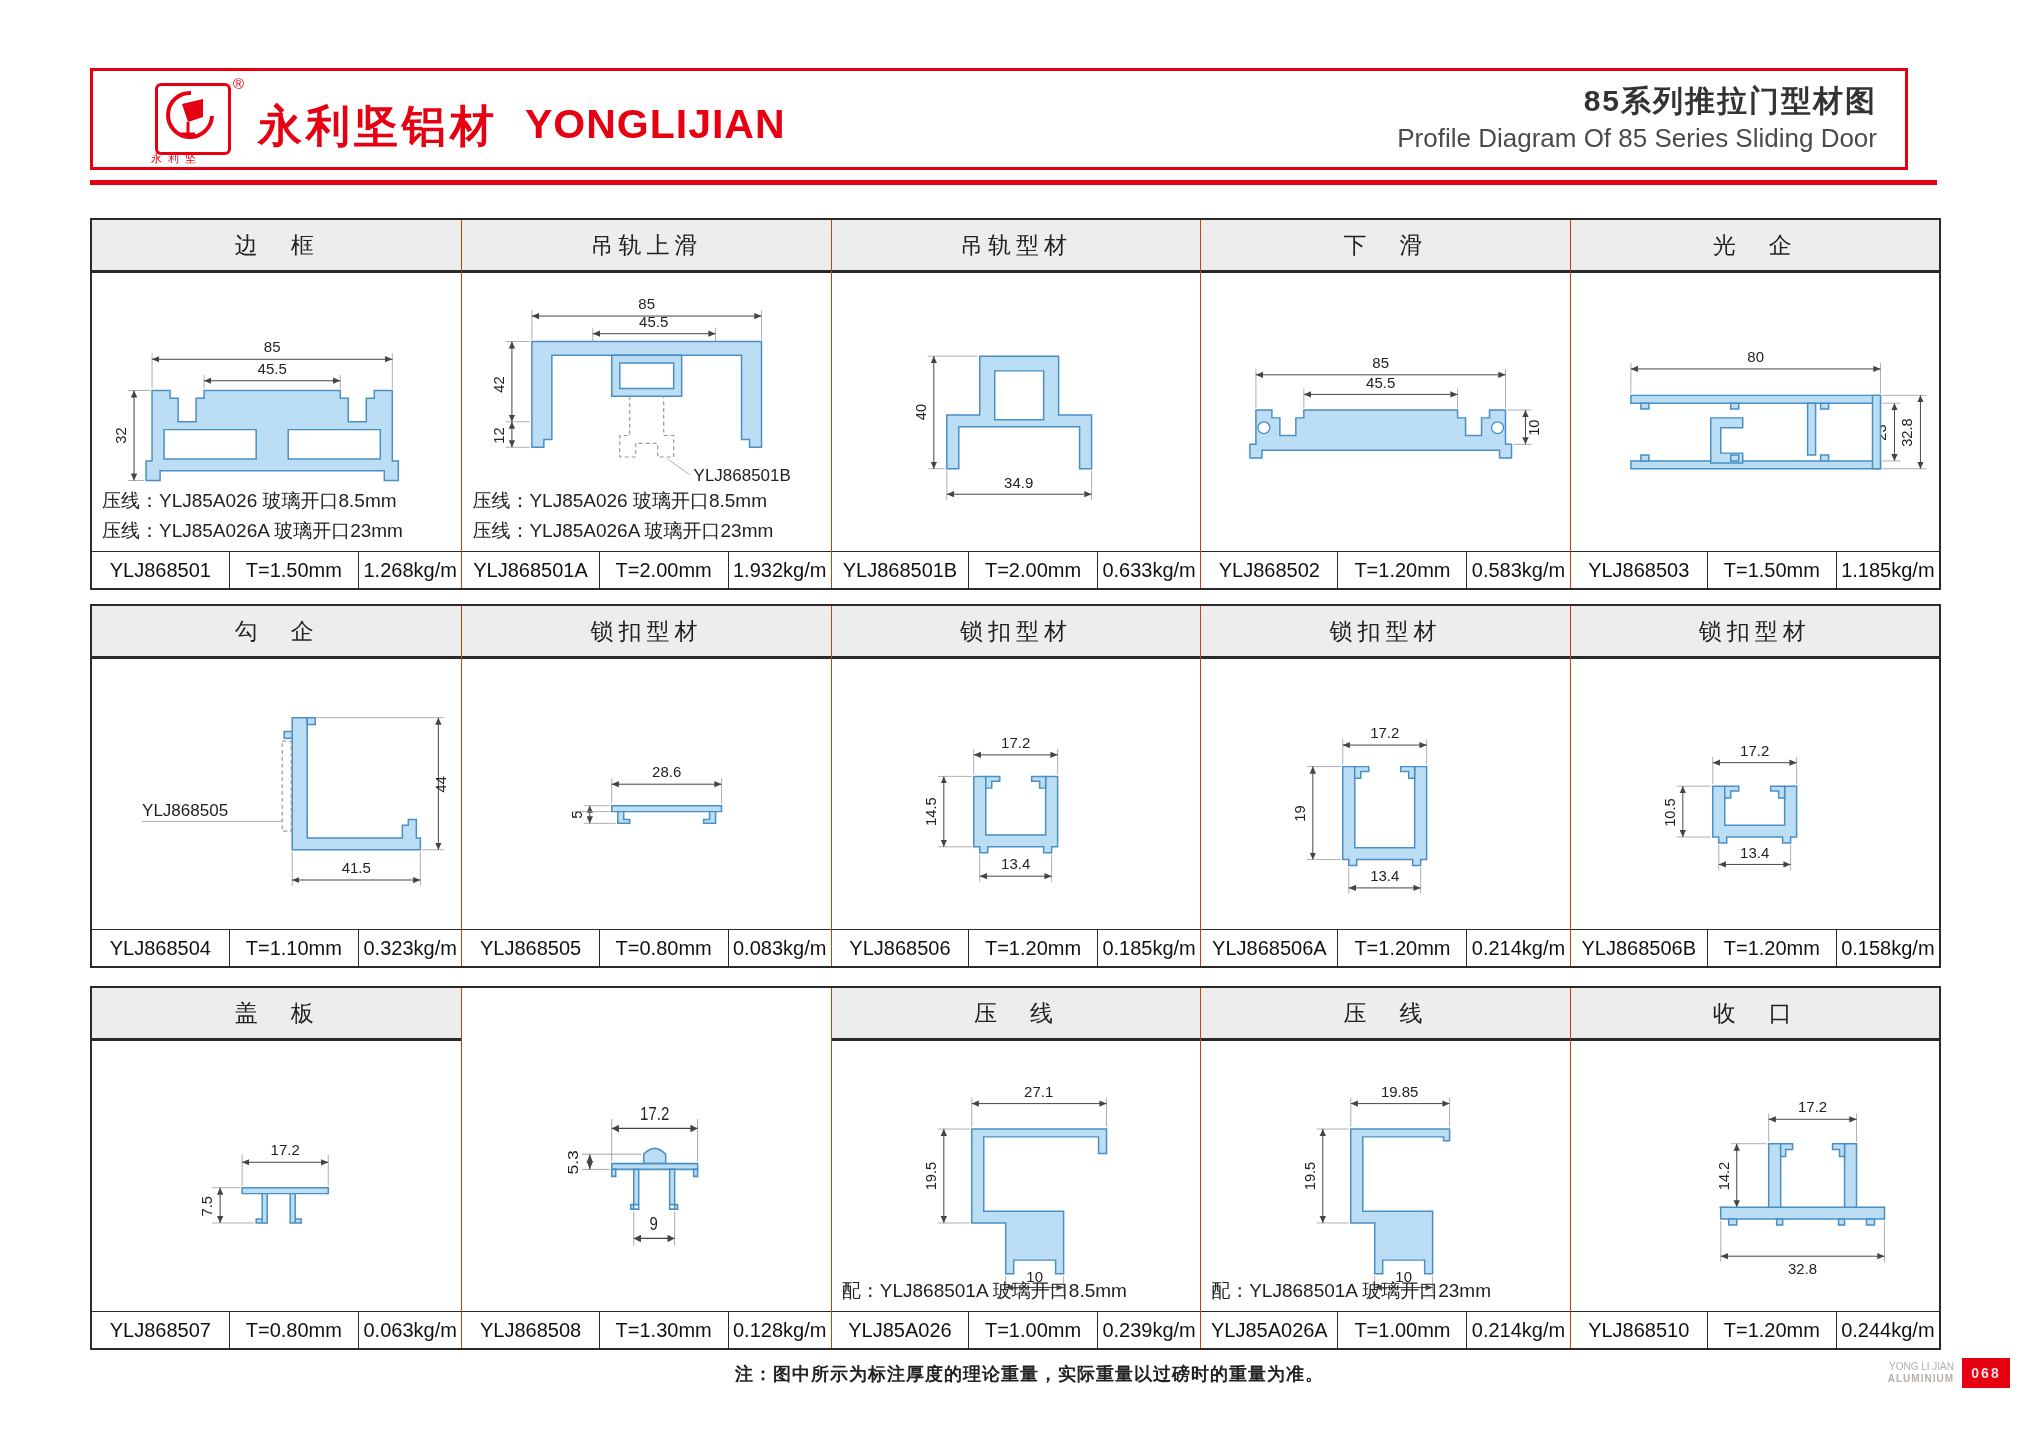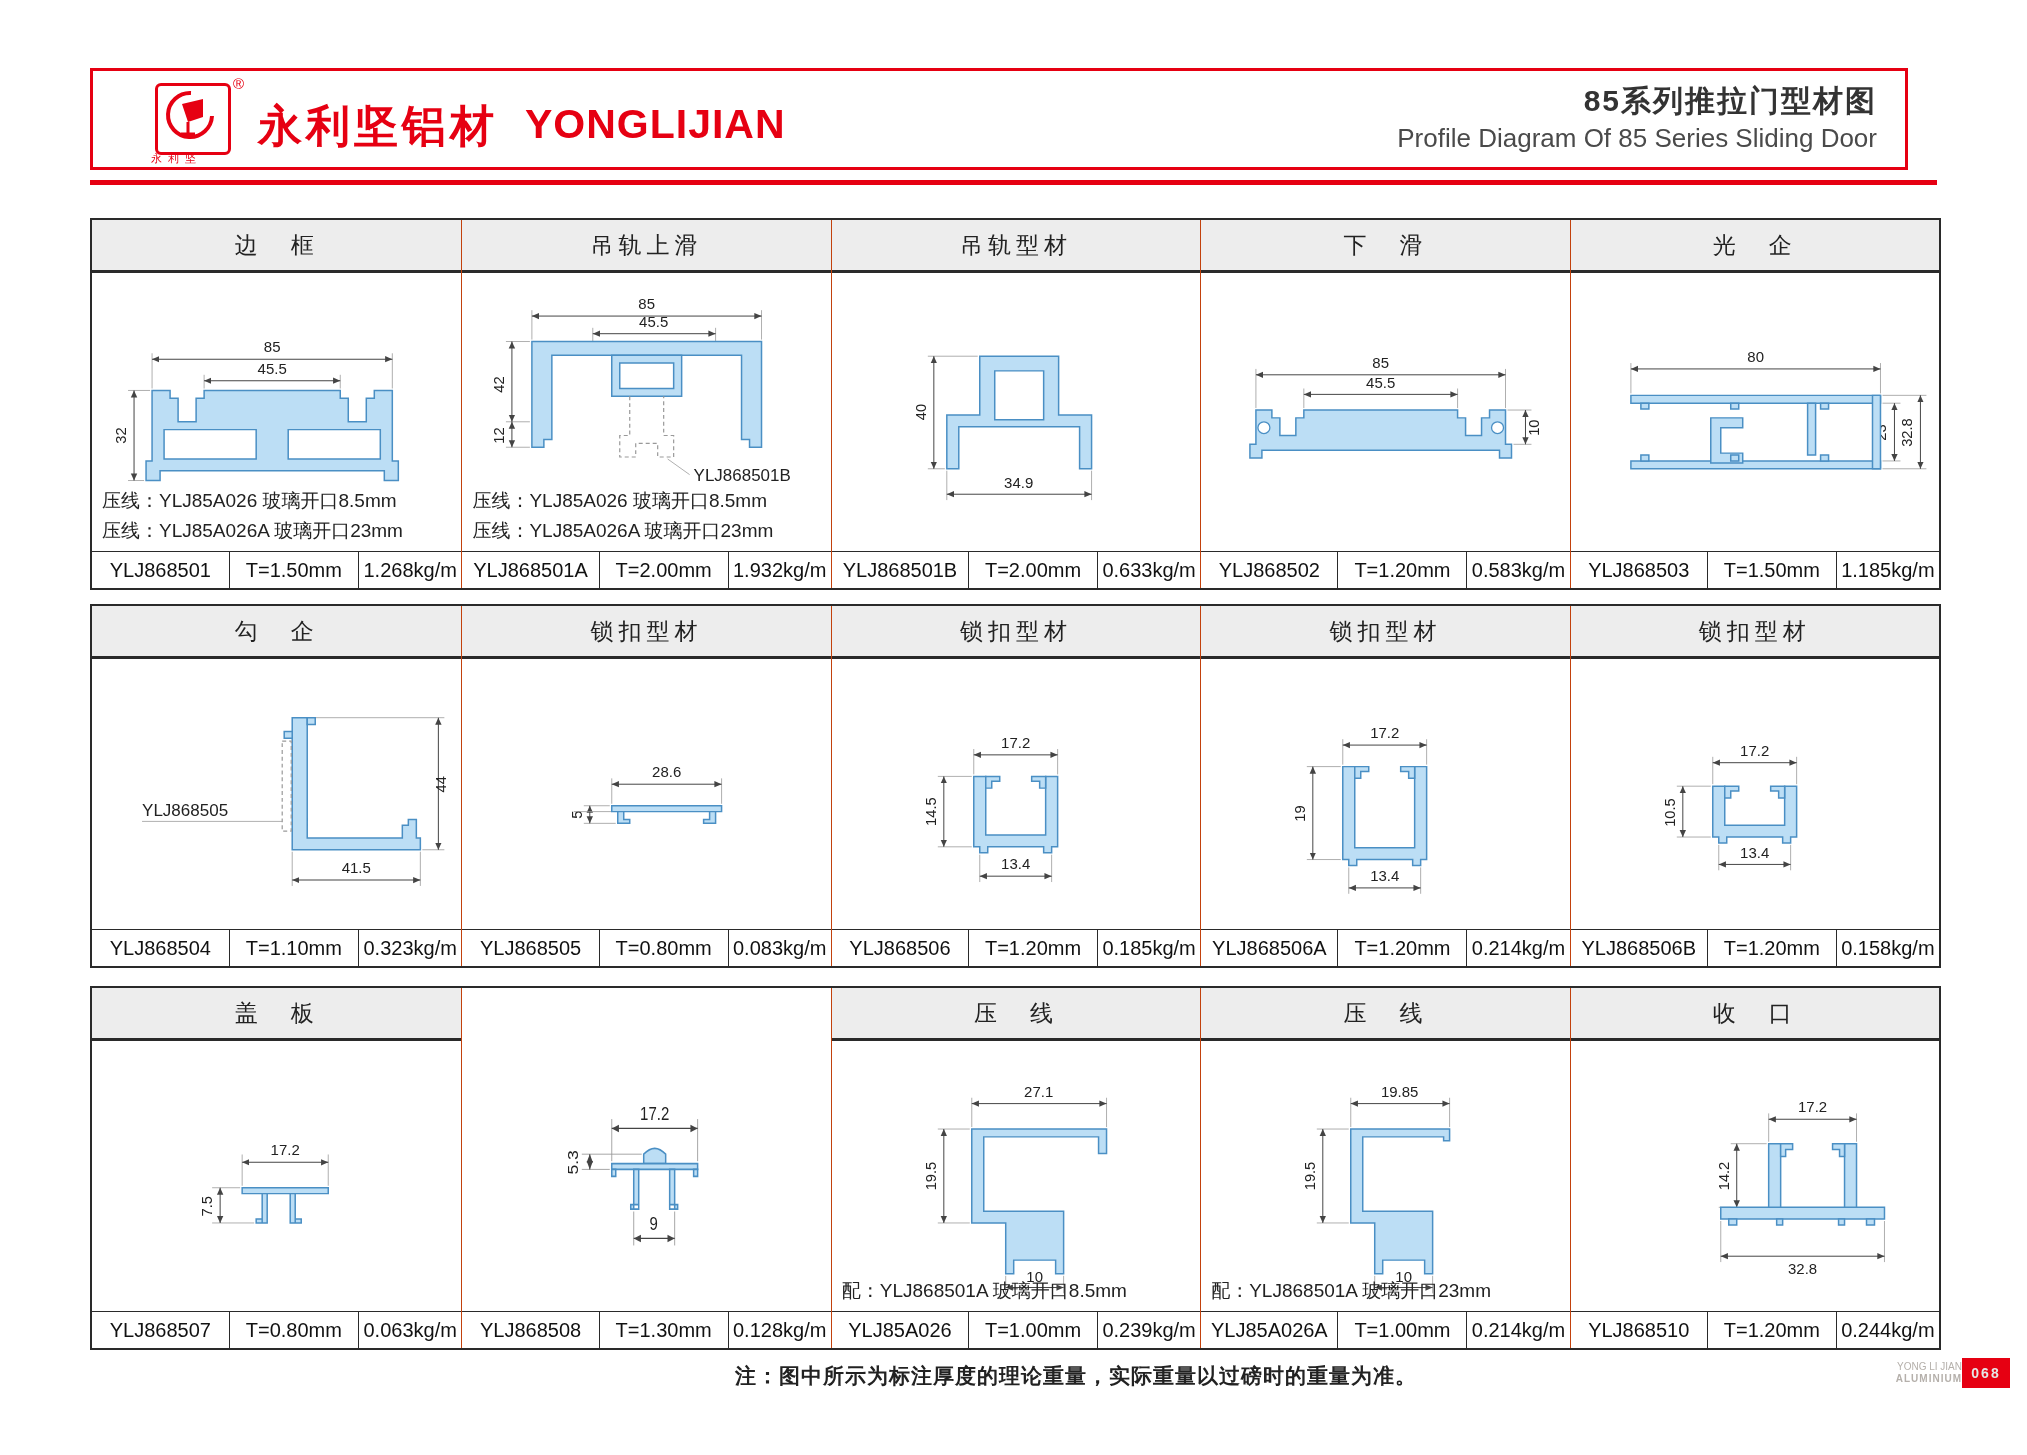--- a/index.html
+++ b/index.html
@@ -32,22 +32,22 @@
 
   
   .pf{fill:#bcdef5;stroke:#4a8fc4;stroke-width:1.5;fill-rule:evenodd;}
   .dl{stroke:#444;stroke-width:1;}
   .ex{stroke:#999;stroke-width:0.8;}
   .dash{fill:none;stroke:#999;stroke-width:1.2;stroke-dasharray:4 3;}
   text.dt{font-size:15px;fill:#222;text-anchor:middle;font-family:"Liberation Sans",sans-serif;}
   text.lbl{font-size:17px;fill:#222;font-family:"Liberation Sans",sans-serif;}
 
   
-  #note{position:absolute;left:735px;top:1362px;font-size:21px;color:#222;font-weight:bold;letter-spacing:1px;}
-  #pagebrand{position:absolute;left:1790px;top:1358px;width:220px;display:flex;align-items:center;justify-content:flex-end;}
+  #note{position:absolute;left:735px;top:1362px;font-size:18px;color:#222;font-weight:bold;letter-spacing:1px;}
+  #pagebrand{position:absolute;left:1790px;top:1358px;width:220px;display:flex;align-items:center;justify-content:flex-end;gap:8px;}
   #pbtext{text-align:right;color:#b5b0ab;font-size:10px;line-height:1.25;}
   #pbtext .b2{font-weight:bold;letter-spacing:1px;}
   #pagebox{width:48px;height:30px;background:#e60012;color:#e5e5e5;font-size:14px;font-weight:bold;display:flex;align-items:center;justify-content:center;letter-spacing:2px;}
 </style>
 </head>
 <body>
 
 <svg width="0" height="0" style="position:absolute">
   <defs>
     <marker id="arw" viewBox="0 0 10 10" refX="9" refY="5" markerWidth="8" markerHeight="8" orient="auto-start-reverse">

